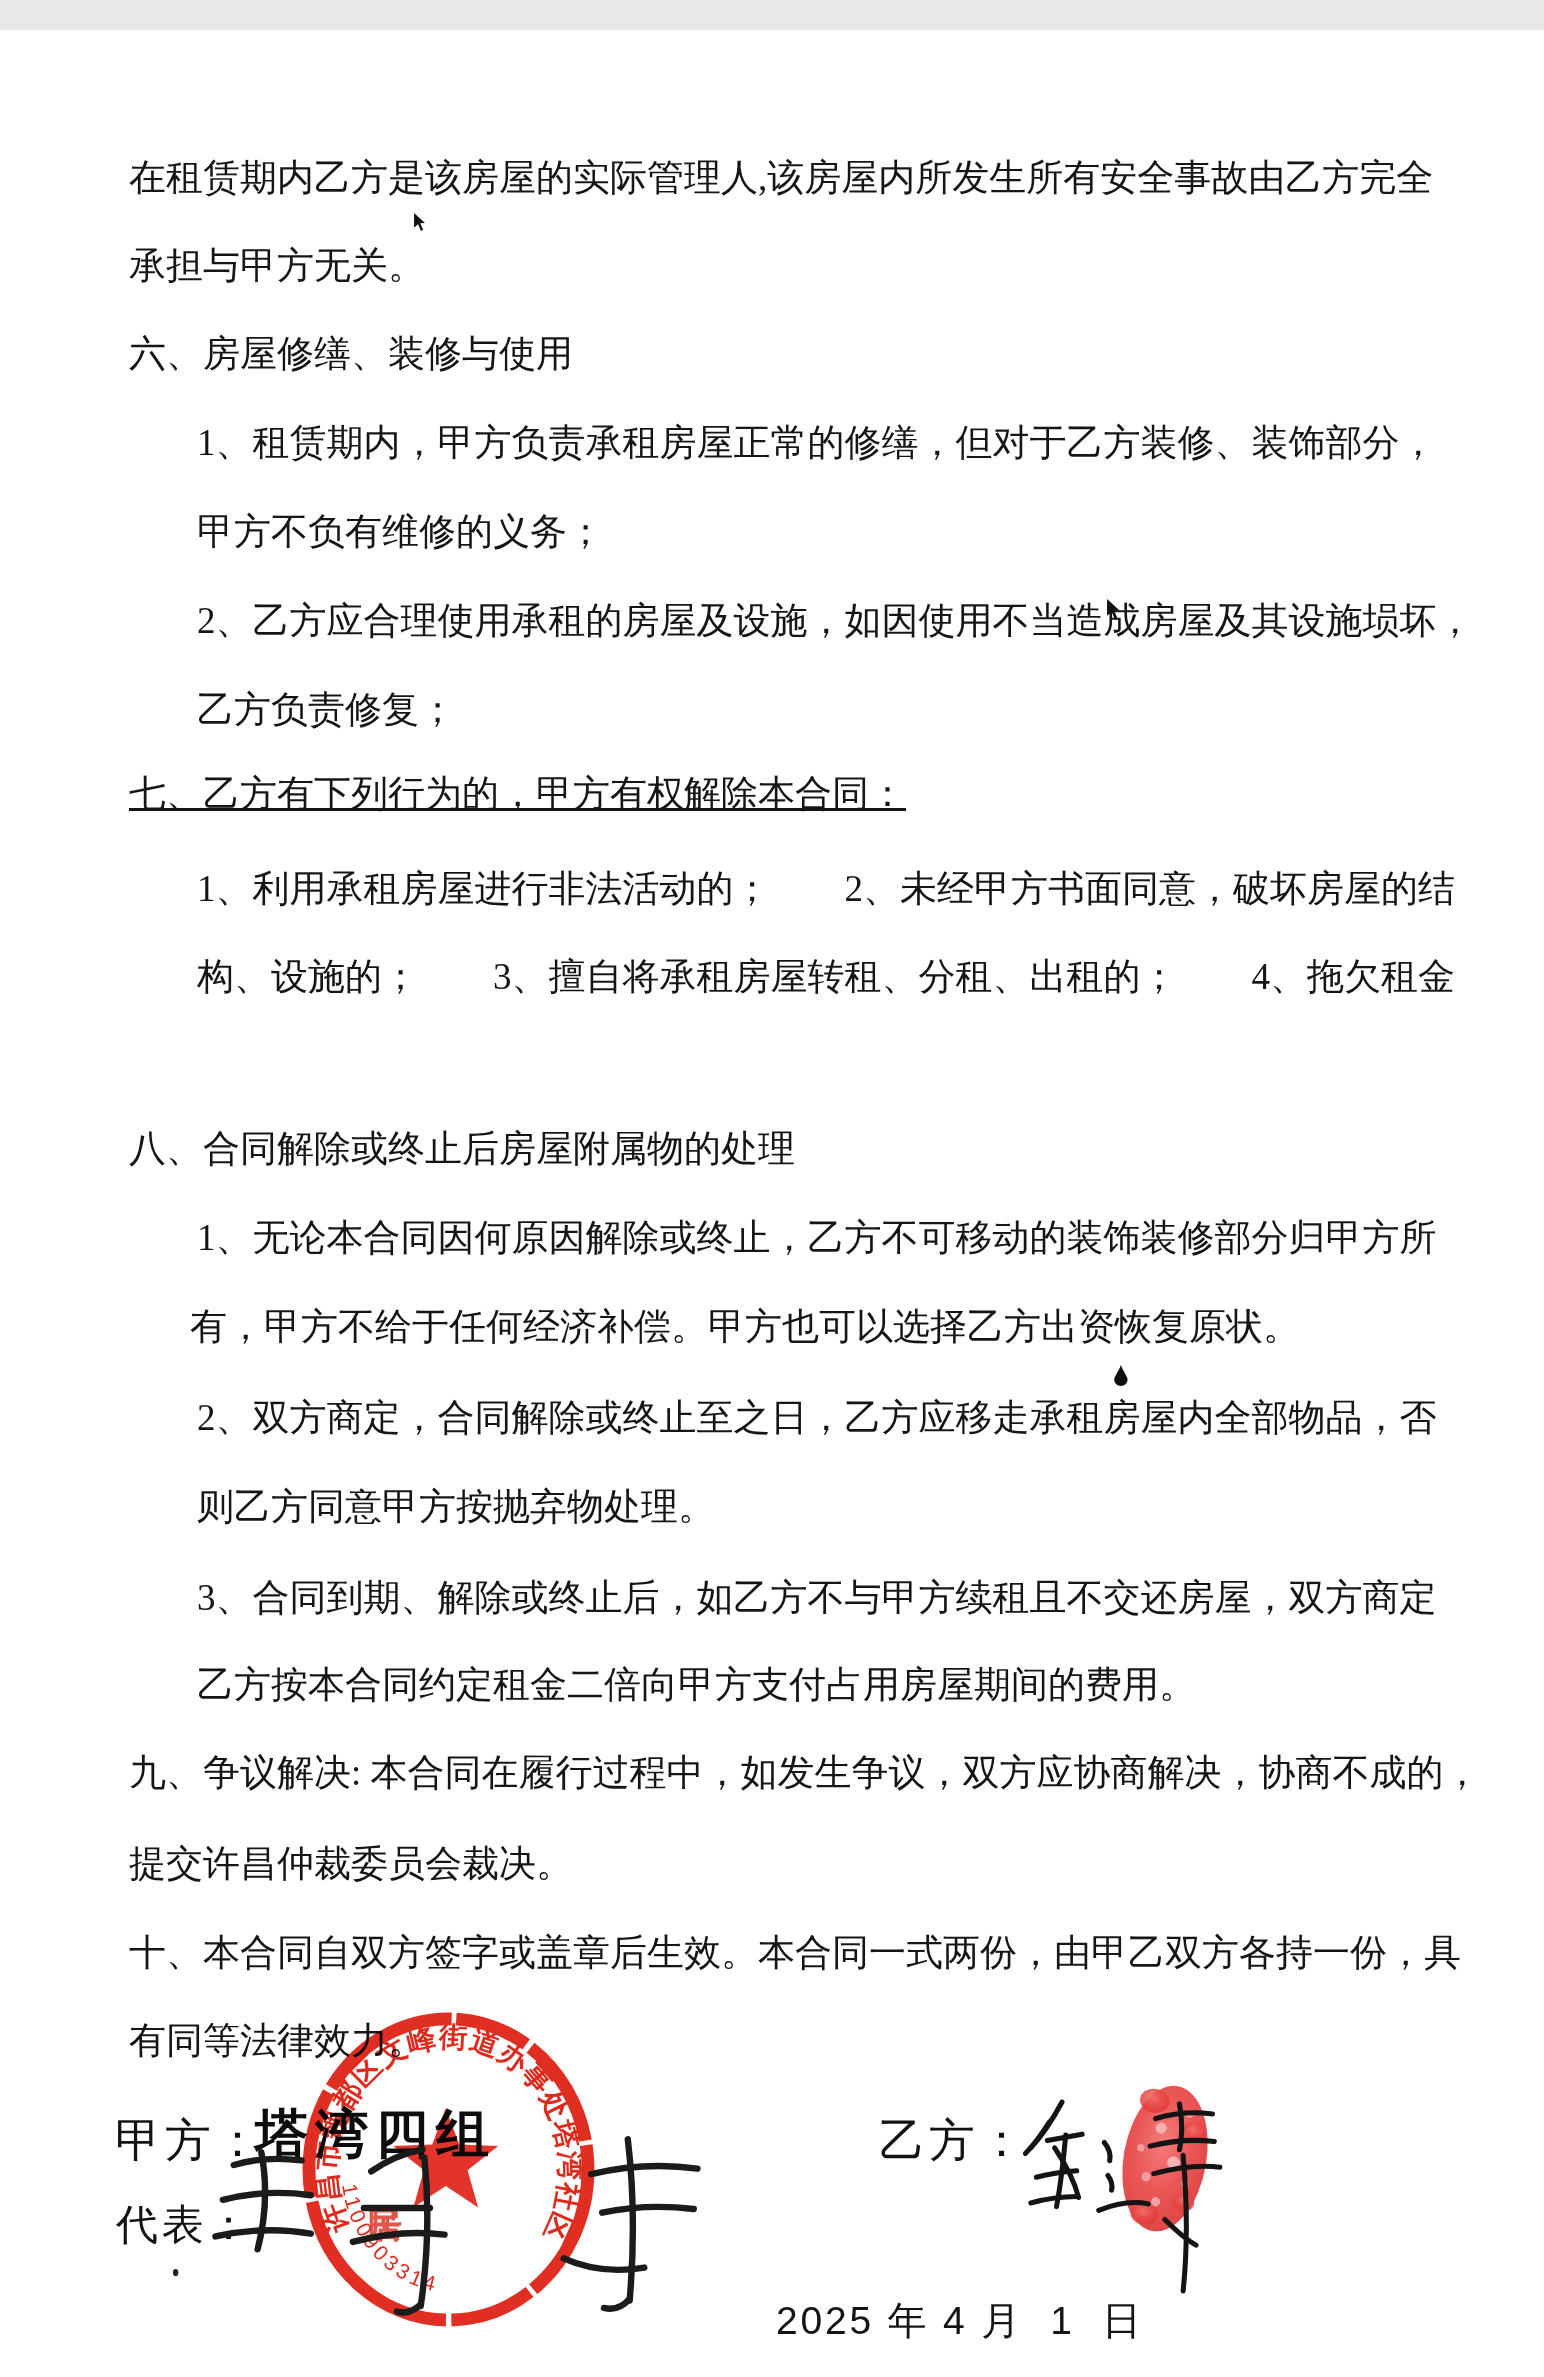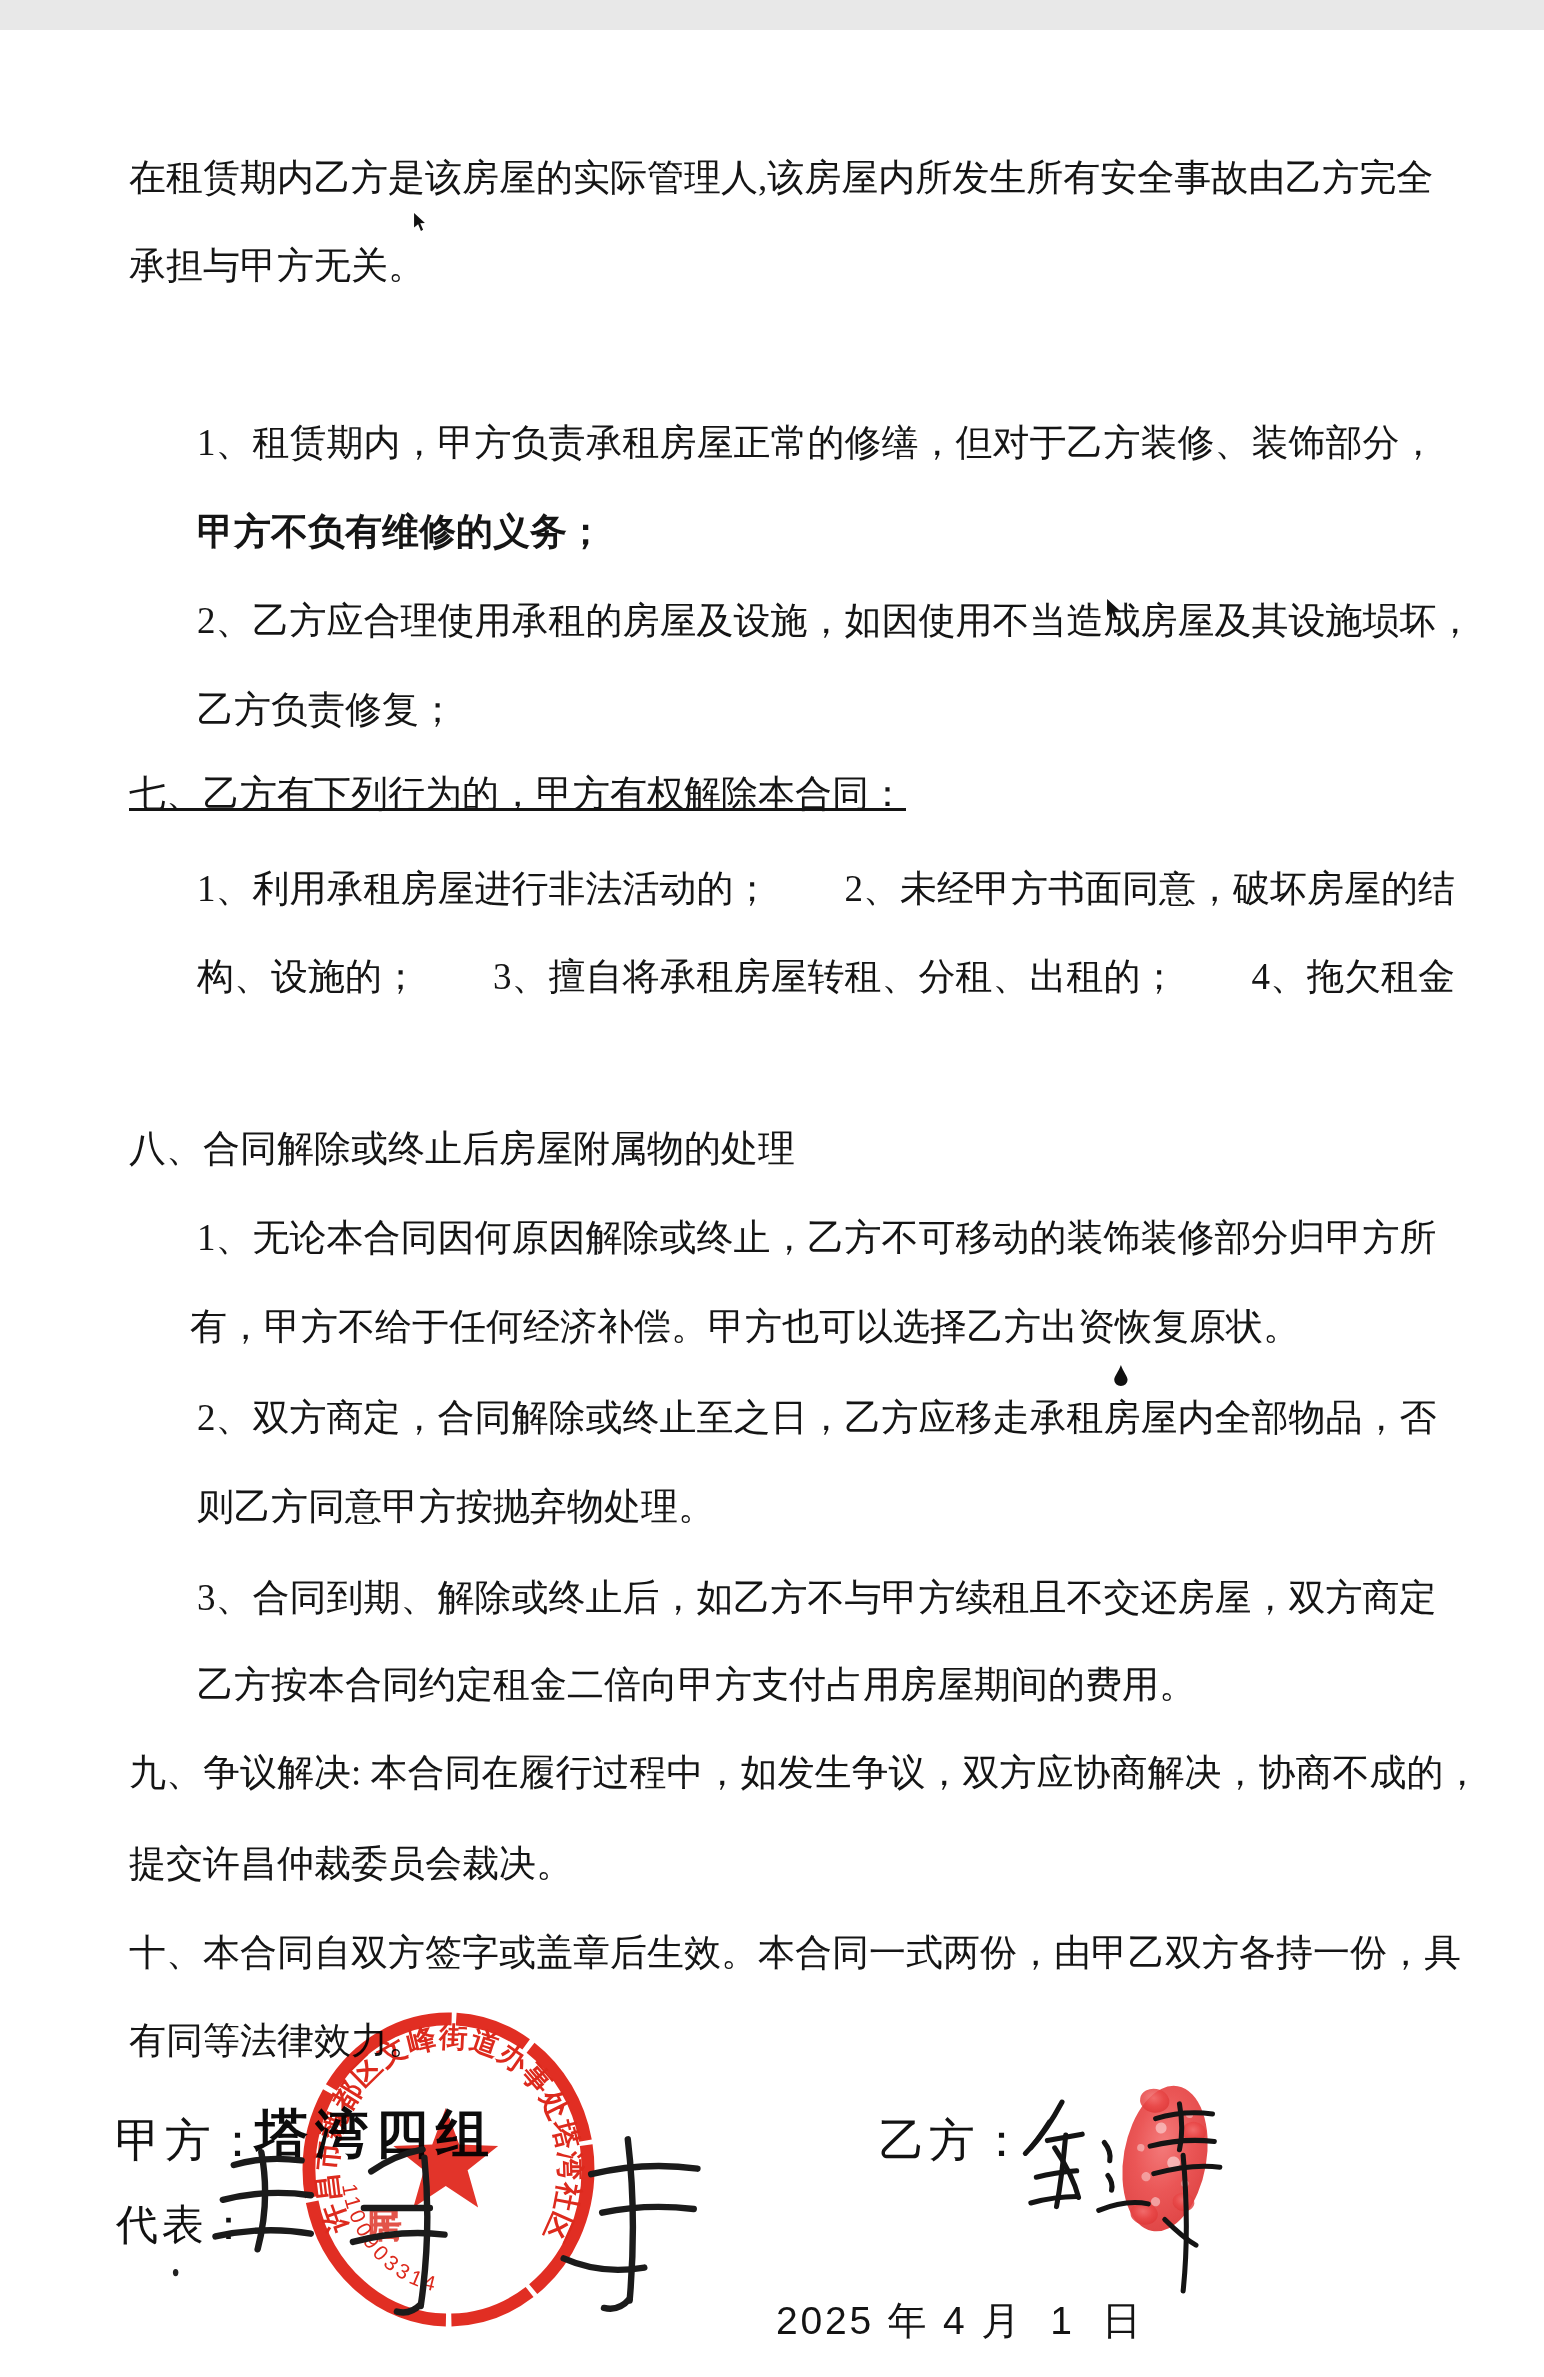--- a/index.html
+++ b/index.html
@@ -29,22 +29,23 @@
   .mark{position:absolute;z-index:8;}
   .vh{position:absolute;width:0.9px;height:0.9px;overflow:hidden;clip:rect(0 0 0 0);white-space:nowrap;}
 </style>
 </head>
 <body>
 
 <div class="page">
 
   <div class="line" style="left:129px;top:128px;">在租赁期内乙方是该房屋的实际管理人,该房屋内所发生所有安全事故由乙方完全</div>
   <div class="line" style="left:129px;top:216px;">承担与甲方无关。</div>
+  <div class="line" style="left:129px;top:304px;">六、房屋修缮、装修与使用</div>
   <div class="line" style="left:197px;top:393px;">1、租赁期内，甲方负责承租房屋正常的修缮，但对于乙方装修、装饰部分，</div>
-  <div class="line" style="left:197px;top:482px;font-weight:bold;">甲方不负有维修的义务；</div>
+  <div class="line" style="left:197px;top:482px;">甲方不负有维修的义务；</div>
   <div class="line" style="left:197px;top:571px;">2、乙方应合理使用承租的房屋及设施，如因使用不当造成房屋及其设施埙坏，</div>
   <div class="line" style="left:197px;top:660px;">乙方负责修复；</div>
   <div class="line" style="left:129px;top:744px;text-decoration:underline;">七、乙方有下列行为的，甲方有权解除本合同：</div>
   <div class="line" style="left:197px;top:839px;">1、利用承租房屋进行非法活动的；　　2、未经甲方书面同意，破坏房屋的结</div>
   <div class="line" style="left:197px;top:927px;">构、设施的；　　3、擅自将承租房屋转租、分租、出租的；　　4、拖欠租金</div>
   <div class="line" style="left:129px;top:1099px;">八、合同解除或终止后房屋附属物的处理</div>
   <div class="line" style="left:197px;top:1188px;">1、无论本合同因何原因解除或终止，乙方不可移动的装饰装修部分归甲方所</div>
   <div class="line" style="left:190px;top:1277px;">有，甲方不给于任何经济补偿。甲方也可以选择乙方出资恢复原状。</div>
   <div class="line" style="left:197px;top:1368px;">2、双方商定，合同解除或终止至之日，乙方应移走承租房屋内全部物品，否</div>
   <div class="line" style="left:197px;top:1457px;">则乙方同意甲方按抛弃物处理。</div>

